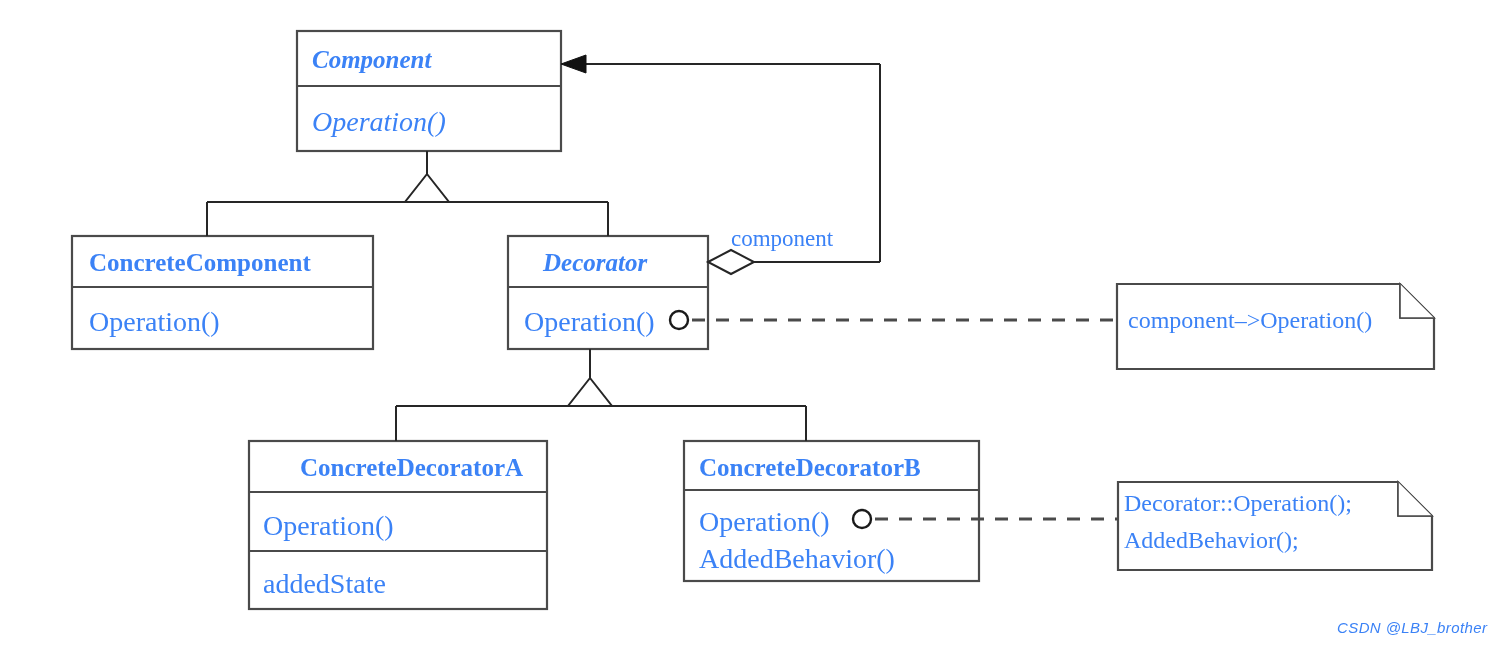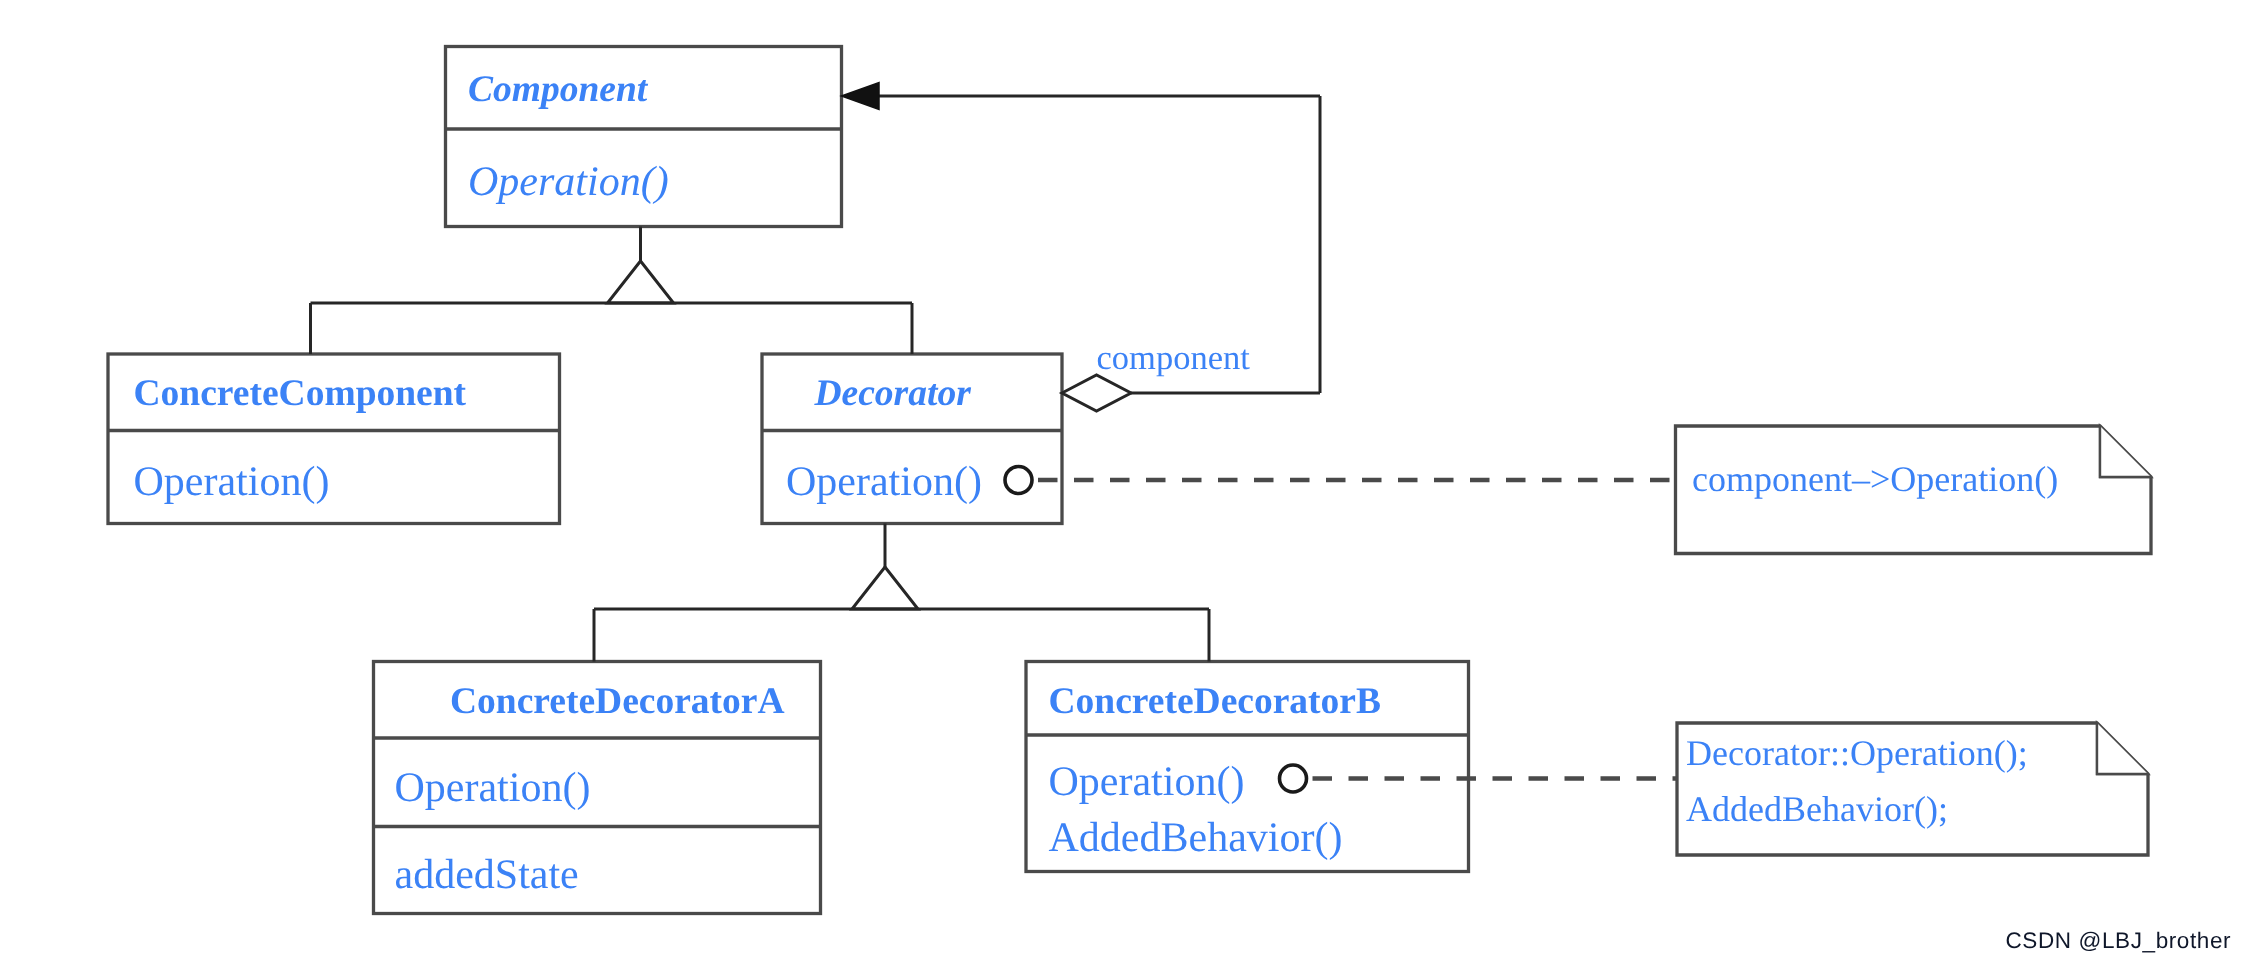--- a/index.html
+++ b/index.html
@@ -102,23 +102,24 @@
   }
   .note-text {
     font-size: 24px;
     line-height: 1.23;
     font-family: Liberation Serif, serif;
   }
   .watermark {
     position: absolute;
     font-family: "Liberation Sans", "DejaVu Sans", sans-serif;
     font-size: 15px;
-    color: #0f172a;
+    color: #3b82f6;
     letter-spacing: 0.4px;
     white-space: nowrap;
+    font-style: italic;
   }
 </style>
 </head>
 <body>
 
 <div id="canvas">
 
   <svg class="diagram" viewBox="0 0 1501 645">
 
     <g>

